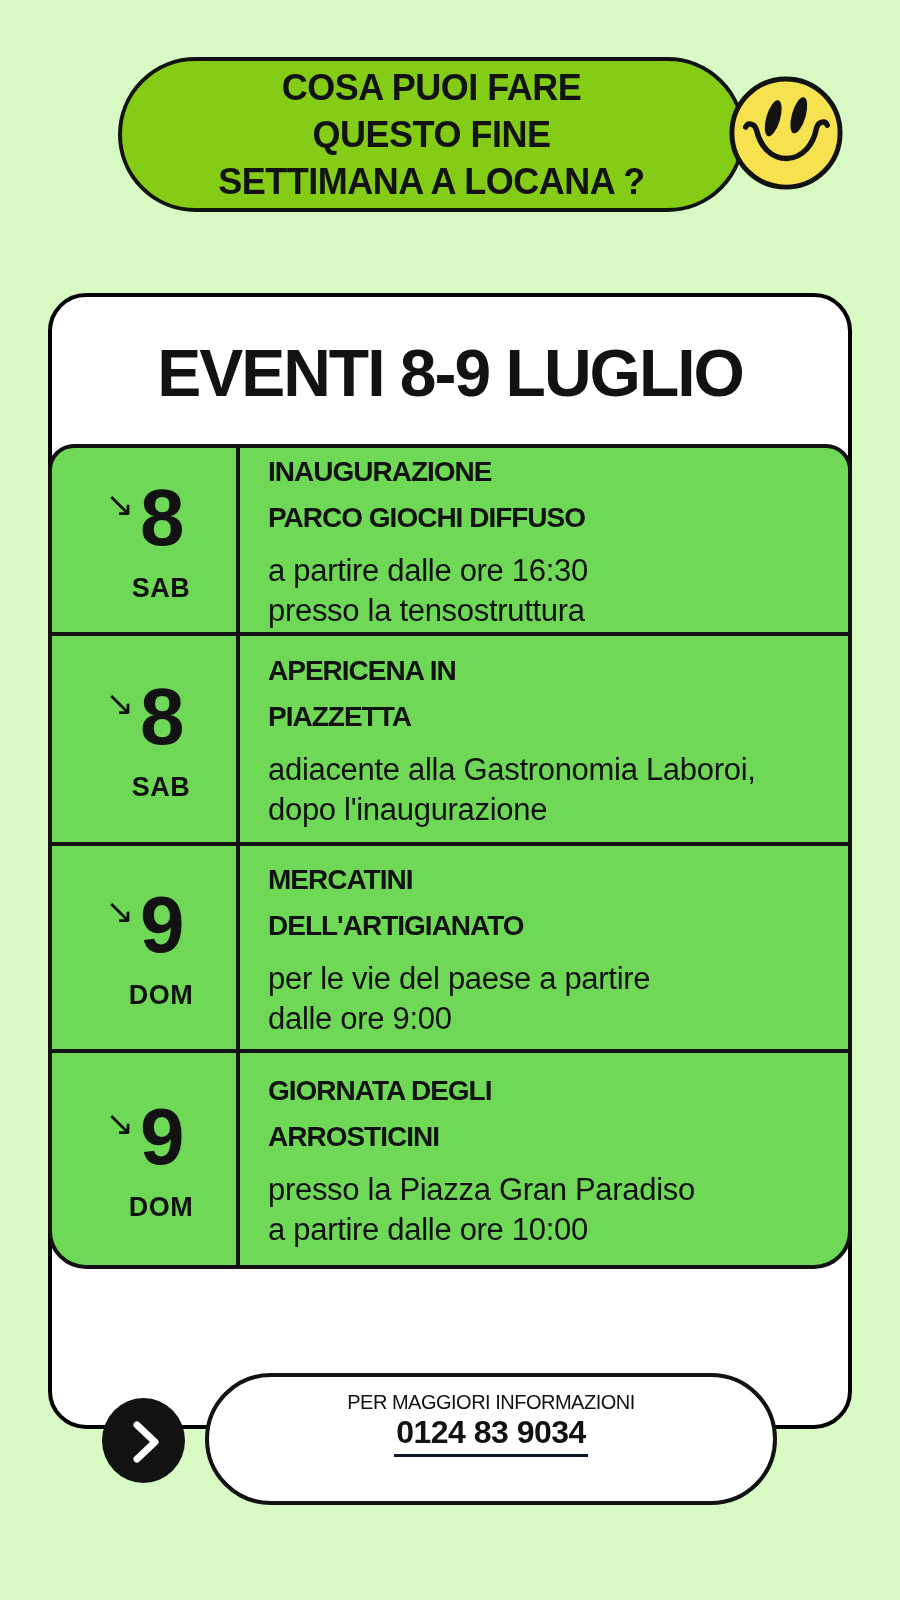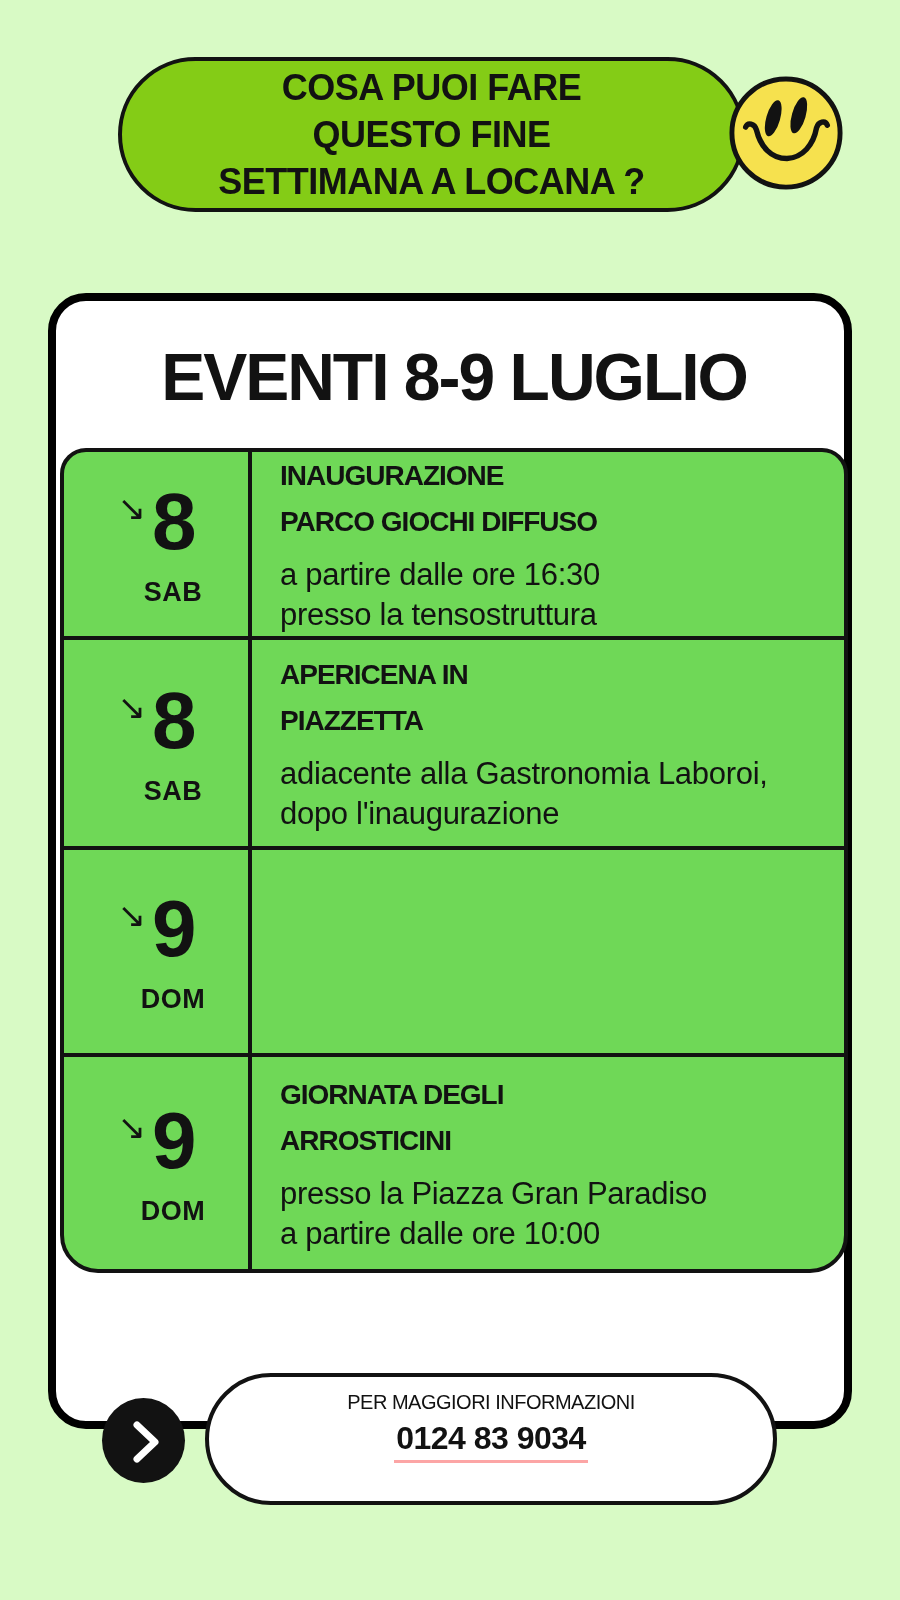--- a/index.html
+++ b/index.html
@@ -18,21 +18,21 @@
   .top-pill-text {
     font-size:36px; line-height:47px; font-weight:700; letter-spacing:-0.5px;
     text-align:center; white-space:pre-line;
   }
   .smiley {
     position:absolute; left:727px; top:74px; width:118px; height:118px;
   }
   
   .card {
     position:absolute; left:48px; top:293px; width:804px; height:1136px;
-    background:#ffffff; border:8px solid #000000; border-radius:38px;padding-left:8px;
+    background:#ffffff; border:4px solid #000000; border-radius:38px;
   }
   .card-title {
     height:151px; display:flex; align-items:center; justify-content:center;
     font-size:66px; font-weight:700; letter-spacing:-2px;
   }
   .events-table {
     margin:-4px; border:4px solid #121212; border-radius:26px 26px 38px 38px;
     background:#6fd857; overflow:hidden;
   }
   .event-row { display:flex; border-bottom:4px solid #121212; }
@@ -69,22 +69,22 @@
     background:#121212; border-radius:50%;
     display:flex; align-items:center; justify-content:center; cursor:pointer;
   }
   .info-pill {
     position:absolute; left:205px; top:1373px; width:572px; height:132px;
     background:#ffffff; border:4px solid #121212; border-radius:66px;
     display:flex; flex-direction:column; align-items:center; padding-top:14px;
   }
   .info-label { font-size:20px; font-weight:400; letter-spacing:-0.5px; }
   .phone {
-    display:inline-block; margin-top:6px; font-size:32px; font-weight:700;
-    letter-spacing:-0.5px; border-bottom:3px solid #fca5a5; padding:0 2px 3px 2px;
+    display:inline-block; font-size:32px; font-weight:700;
+    letter-spacing:-0.5px; border-bottom:3px solid #0f172a; padding:0 2px 3px 2px;
     cursor:pointer; color:#121212; text-decoration:none;
   }
 </style>
 </head>
 <body>
 
 <div class="stage">
 
   <div class="top-pill">
     <div class="top-pill-text">COSA PUOI FARE
@@ -139,20 +139,26 @@
       </div>
 
       <div class="event-row">
         <div class="date-cell">
           <div class="date-top">
             <span class="arrow">↘</span>
             <span class="day-num">9</span>
           </div>
           <div class="day-label">DOM</div>
         </div>
+        <div class="content-cell">
+          <div class="event-title">MERCATINI
+DELL'ARTIGIANATO</div>
+          <div class="event-details">per le vie del paese a partire
+dalle ore 9:00</div>
+        </div>
       </div>
 
       <div class="event-row">
         <div class="date-cell">
           <div class="date-top">
             <span class="arrow">↘</span>
             <span class="day-num">9</span>
           </div>
           <div class="day-label">DOM</div>
         </div>

